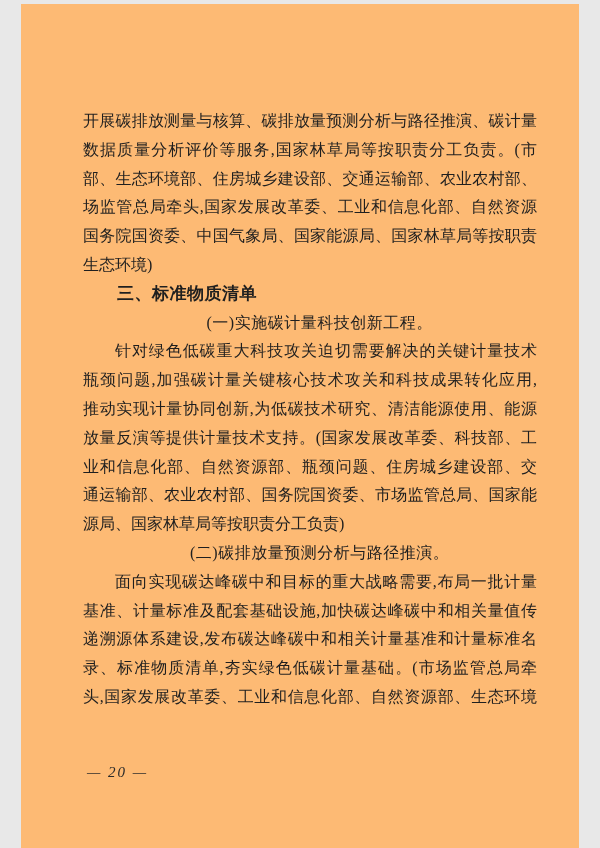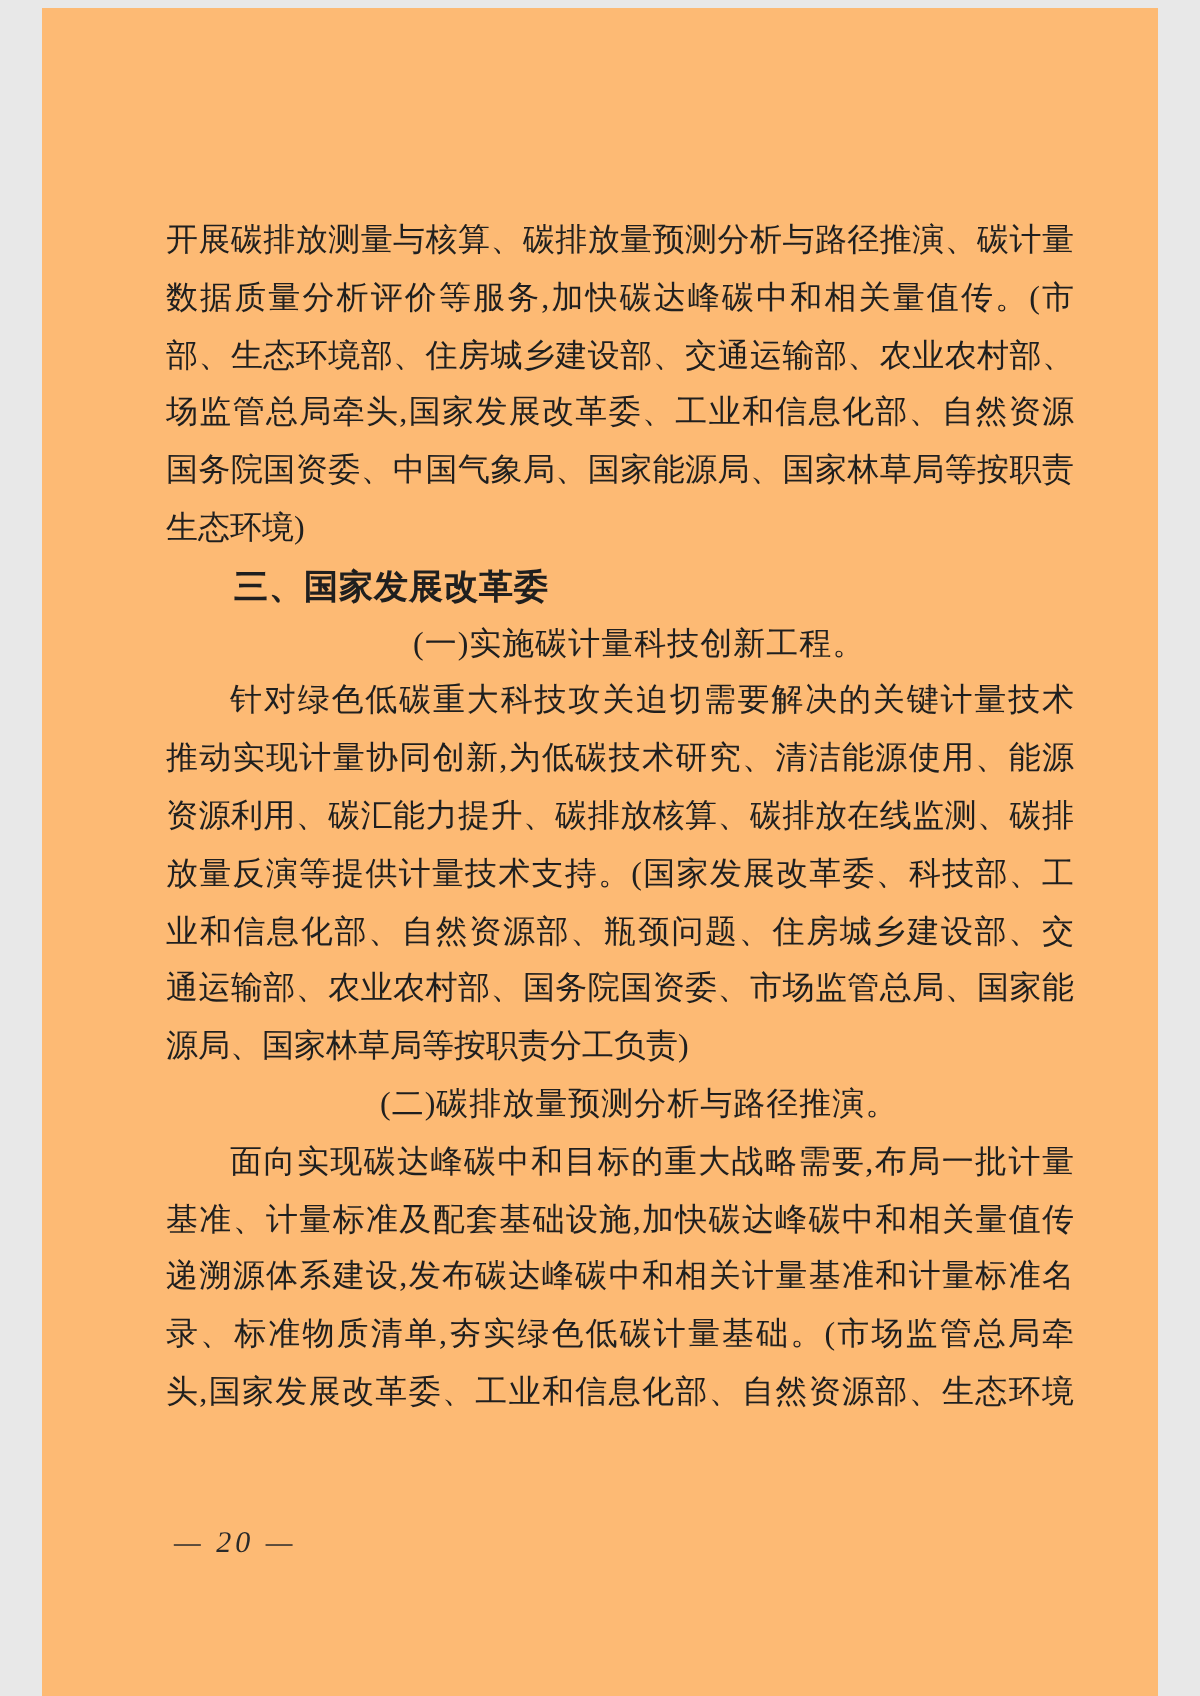--- a/index.html
+++ b/index.html
@@ -59,36 +59,36 @@
     font-style: italic;
   }
 </style>
 </head>
 <body>
 
 <div class="page">
   <div class="text-body">
       <div class="block paragraph">
         <div class="line just">开展碳排放测量与核算、碳排放量预测分析与路径推演、碳计量</div>
-        <div class="line just">数据质量分析评价等服务,加快碳达峰碳中和相关量值传。(市</div>
+        <div class="line just">数据质量分析评价等服务,国家林草局等按职责分工负责。(市</div>
         <div class="line just">部、生态环境部、住房城乡建设部、交通运输部、农业农村部、</div>
         <div class="line just">场监管总局牵头,国家发展改革委、工业和信息化部、自然资源</div>
         <div class="line just">国务院国资委、中国气象局、国家能源局、国家林草局等按职责</div>
         <div class="line">生态环境)</div>
       </div>
       <div class="block heading">
-        <div class="line">三、国家发展改革委</div>
+        <div class="line">三、标准物质清单</div>
       </div>
       <div class="block subheading">
         <div class="line">(一)实施碳计量科技创新工程。</div>
       </div>
       <div class="block paragraph">
         <div class="line just indent">针对绿色低碳重大科技攻关迫切需要解决的关键计量技术</div>
+        <div class="line just">瓶颈问题,加强碳计量关键核心技术攻关和科技成果转化应用,</div>
         <div class="line just">推动实现计量协同创新,为低碳技术研究、清洁能源使用、能源</div>
-        <div class="line just">资源利用、碳汇能力提升、碳排放核算、碳排放在线监测、碳排</div>
         <div class="line just">放量反演等提供计量技术支持。(国家发展改革委、科技部、工</div>
         <div class="line just">业和信息化部、自然资源部、瓶颈问题、住房城乡建设部、交</div>
         <div class="line just">通运输部、农业农村部、国务院国资委、市场监管总局、国家能</div>
         <div class="line">源局、国家林草局等按职责分工负责)</div>
       </div>
       <div class="block subheading">
         <div class="line">(二)碳排放量预测分析与路径推演。</div>
       </div>
       <div class="block paragraph">
         <div class="line just indent">面向实现碳达峰碳中和目标的重大战略需要,布局一批计量</div>

